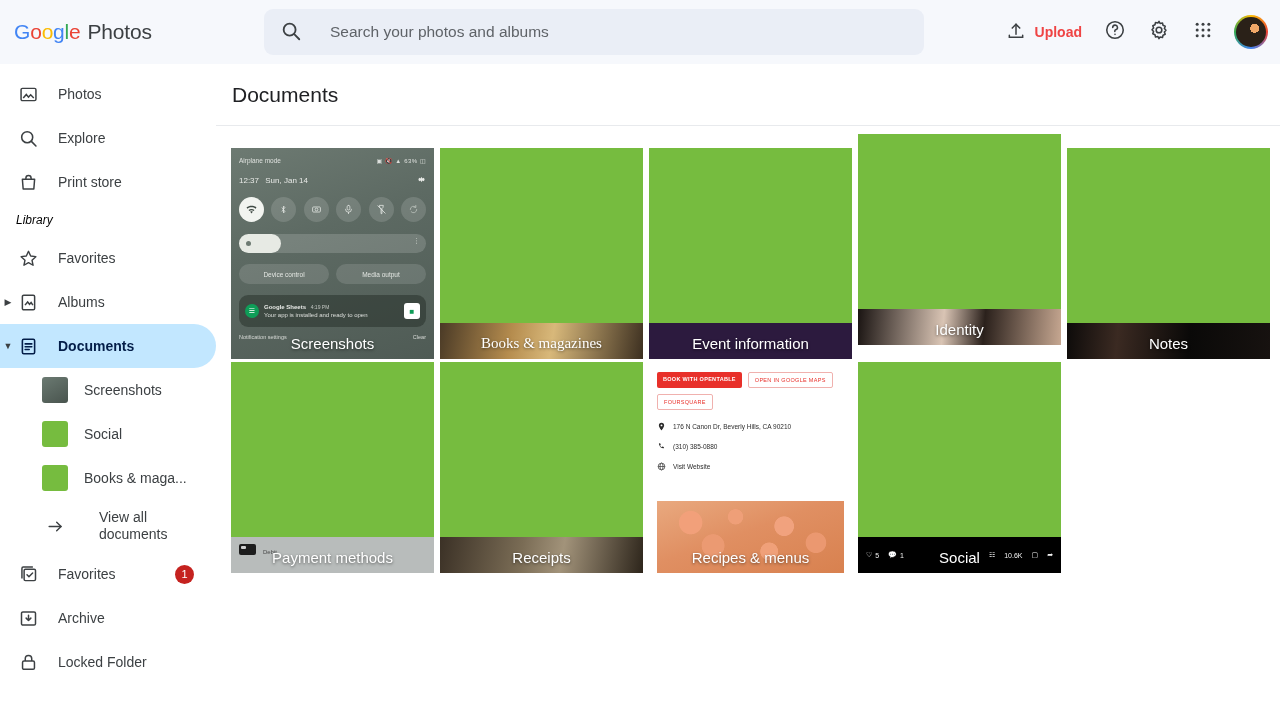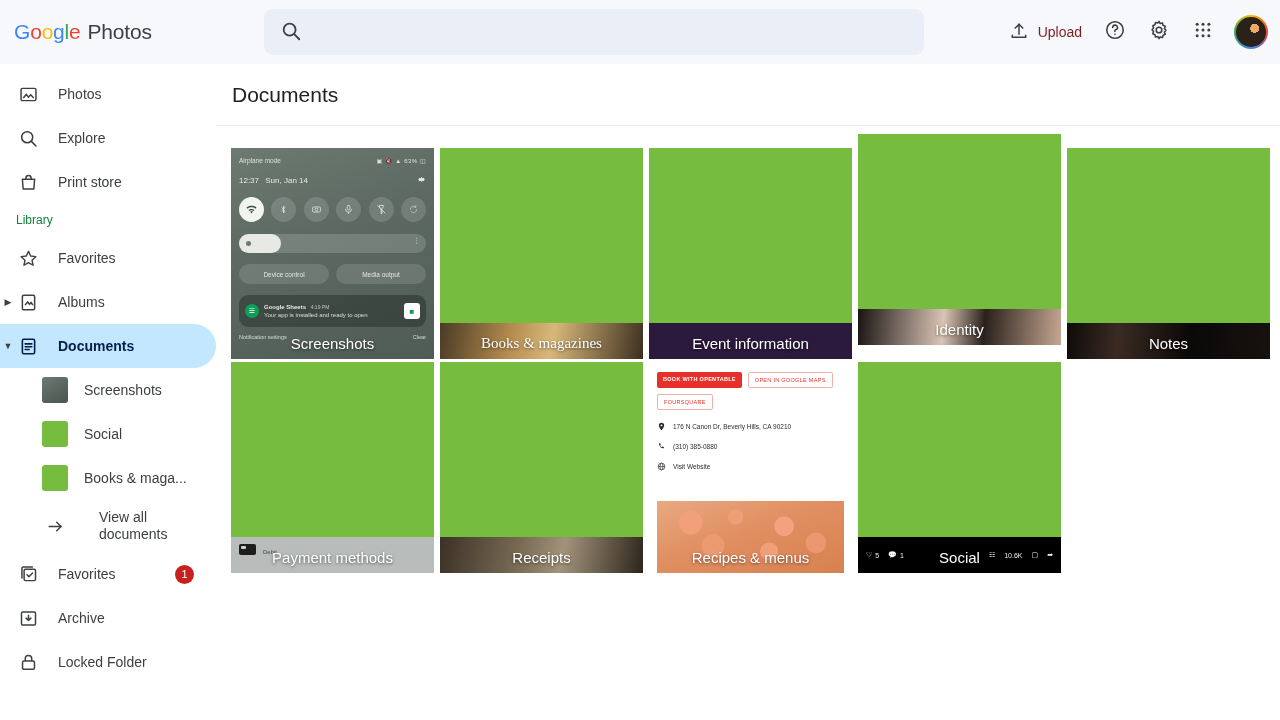--- a/index.html
+++ b/index.html
@@ -44,21 +44,21 @@
 
   #header-actions {
     margin-left: auto;
     display: flex; align-items: center;
     padding-right: 12px; gap: 4px;
   }
   .hdr-btn {
     height: 40px; display: flex; align-items: center;
     gap: 9px; padding: 0 9px;
     border-radius: 20px; cursor: pointer;
-    font-size: 14px; color: #7f1d1d;
+    font-size: 14px; color: #ef4444; font-weight: bold;
   }
   .hdr-icon-btn {
     width: 40px; height: 40px; border-radius: 50%;
     display: flex; align-items: center; justify-content: center;
     cursor: pointer;
   }
   #avatar {
     width: 34px; height: 34px; border-radius: 50%;
     margin-left: 7px; cursor: pointer; position: relative;
     background: conic-gradient(from 180deg, #4285f4, #34a853, #fbbc04, #ea4335, #4285f4);
@@ -95,23 +95,23 @@
     font-weight: 700; color: #041e49;
   }
   .nav-item .expander {
     position: absolute; left: 2px; top: 50%;
     transform: translateY(-50%);
     width: 12px; height: 12px;
     display: flex; align-items: center; justify-content: center;
     font-size: 9px; color: #3c4043;
   }
   .section-label {
-    font-size: 12px; color: #15803d;
+    font-size: 12px; color: #000000;
     padding-left: 16px; height: 32px;
-    display: flex; align-items: center;
+    display: flex; align-items: center; font-style: italic;
   }
   .sub-item {
     height: 44px; display: flex; align-items: center;
     padding-left: 42px; cursor: pointer;
     font-size: 14px; color: #3c4043;
   }
   .sub-item .thumb {
     width: 26px; height: 26px; flex: 0 0 26px;
     border-radius: 3px;
   }
@@ -322,20 +322,21 @@
     <span class="photos-word">Photos</span>
   </div>
 
   <div id="searchbar">
     <span class="s-icon">
       <svg viewBox="0 0 24 24" width="22" height="22" fill="none" stroke="#3c4043" stroke-width="2">
         <circle cx="10.5" cy="10.5" r="6.5"></circle>
           <line x1="15.5" y1="15.5" x2="21" y2="21" stroke-linecap="round"></line>
       </svg>
     </span>
+    <span class="s-text">Search your photos and albums</span>
   </div>
 
   <div id="header-actions">
     <div class="hdr-btn">
       <span>
         <svg viewBox="0 0 24 24" width="20" height="20" fill="none" stroke="#3c4043" stroke-width="1.8" stroke-linecap="round">
           <path d="M12 16V4"></path>
             <path d="M7.5 8.5 12 4l4.5 4.5"></path>
             <path d="M4 17v2.5h16V17"></path>
         </svg>

